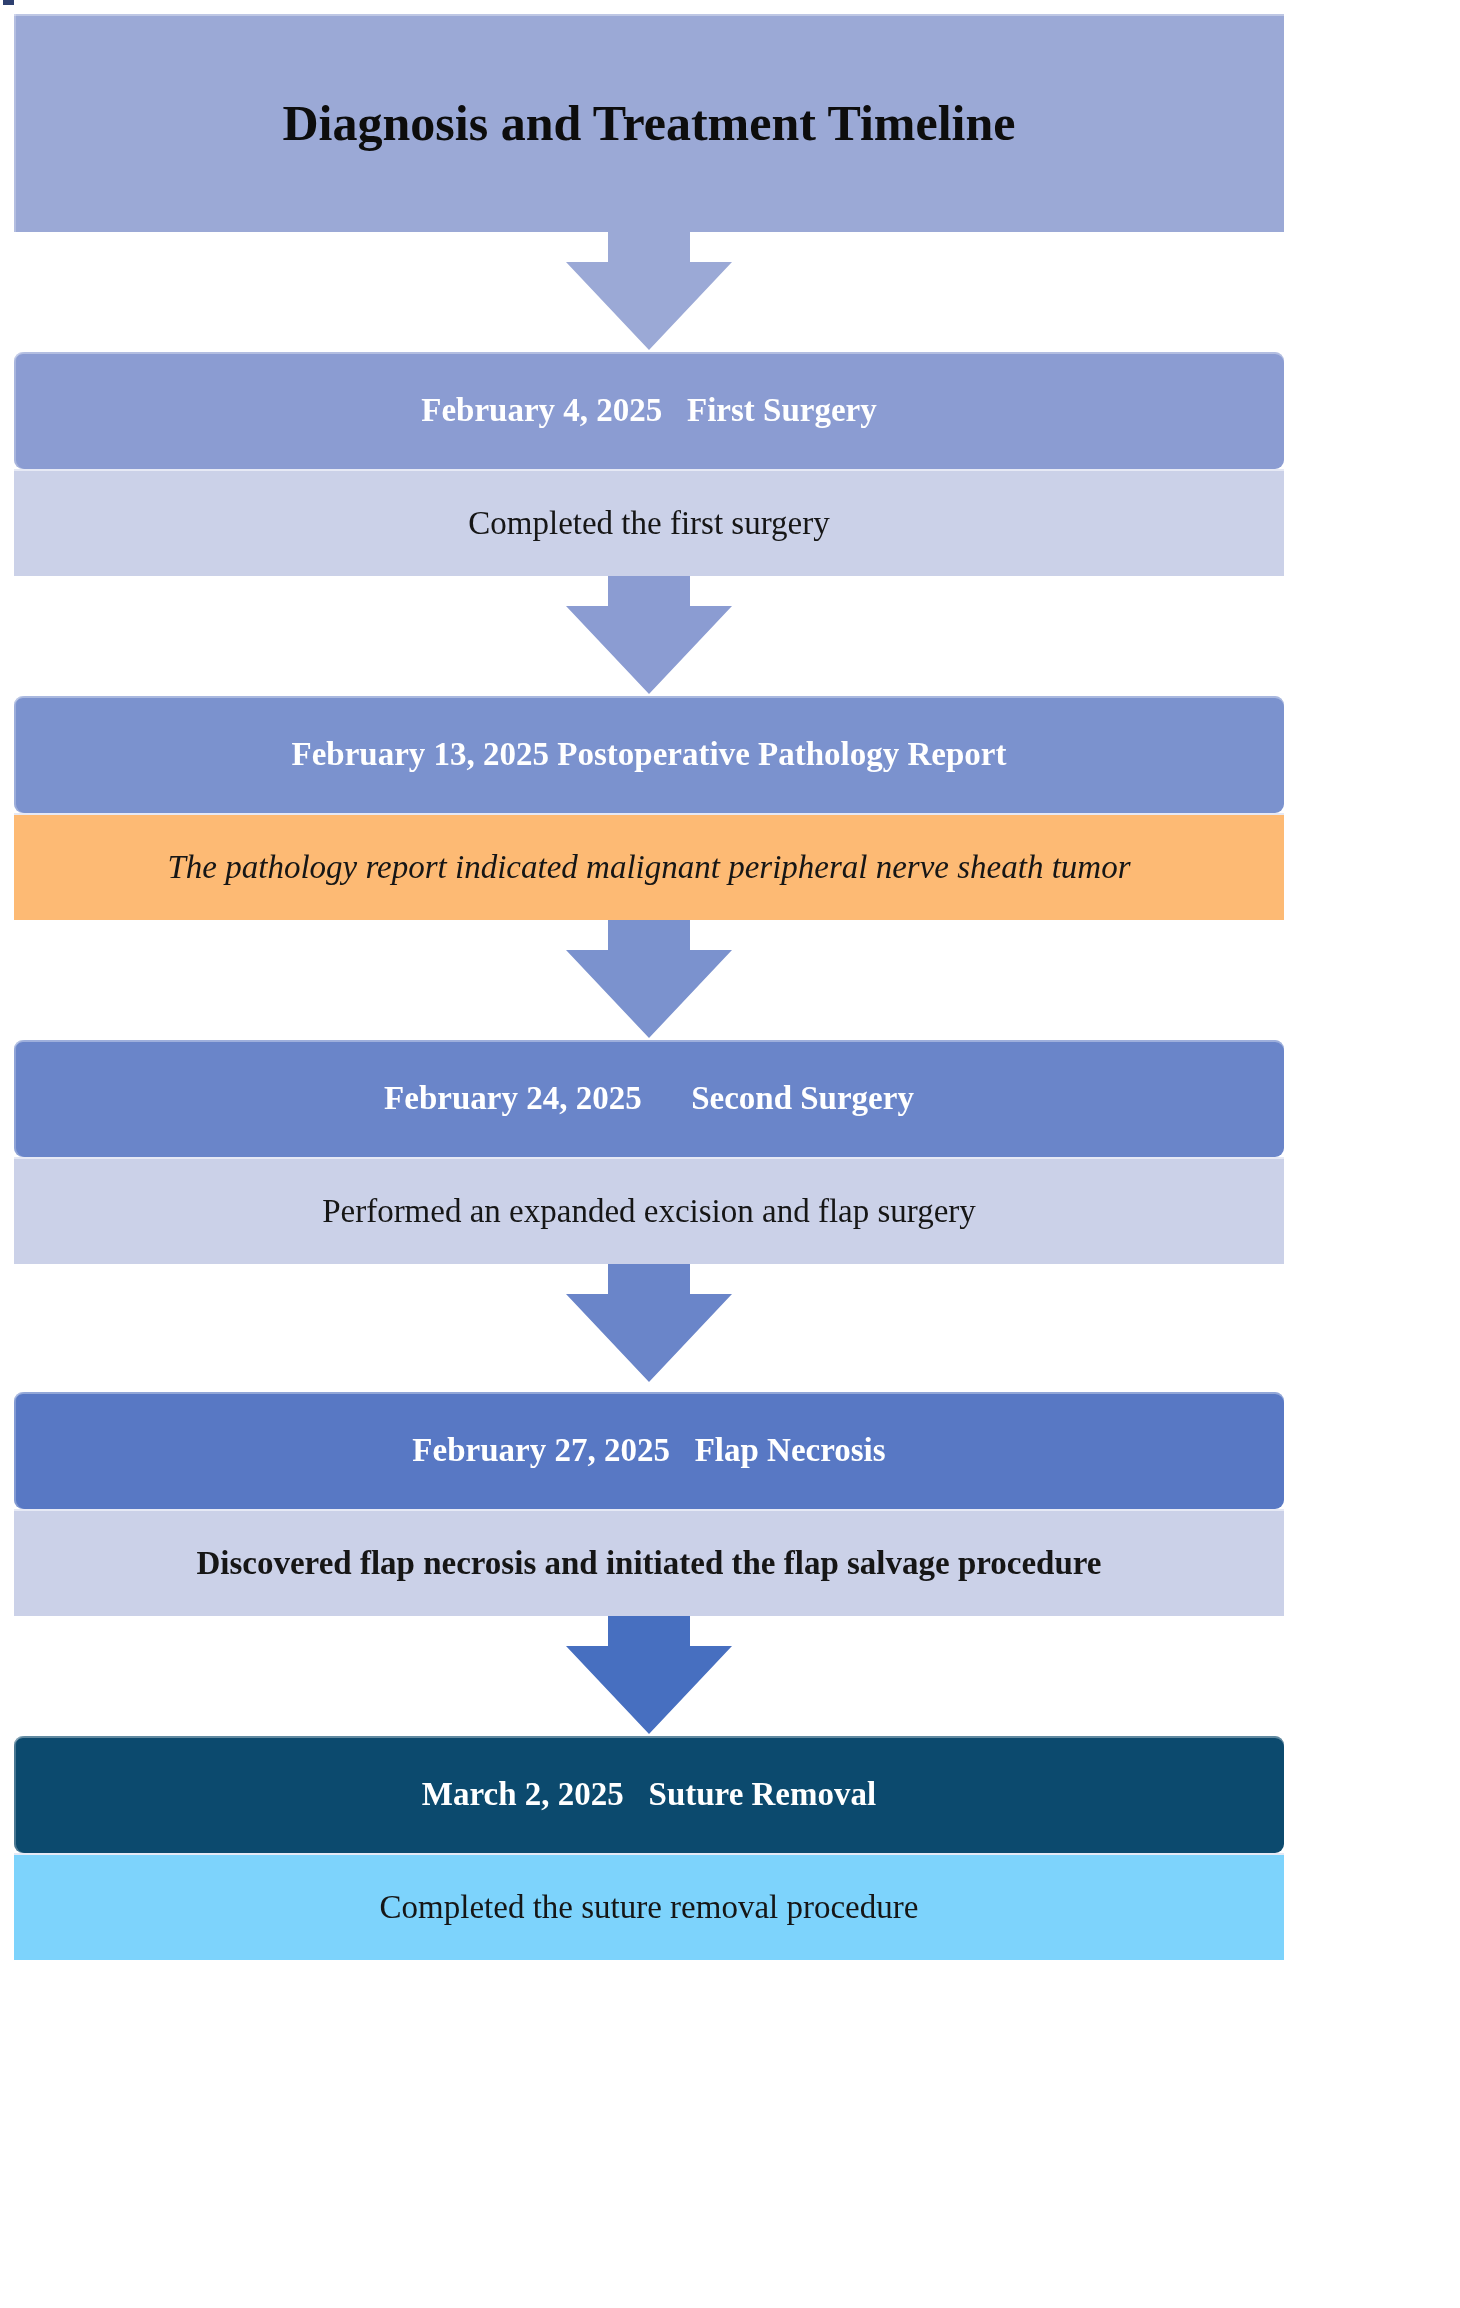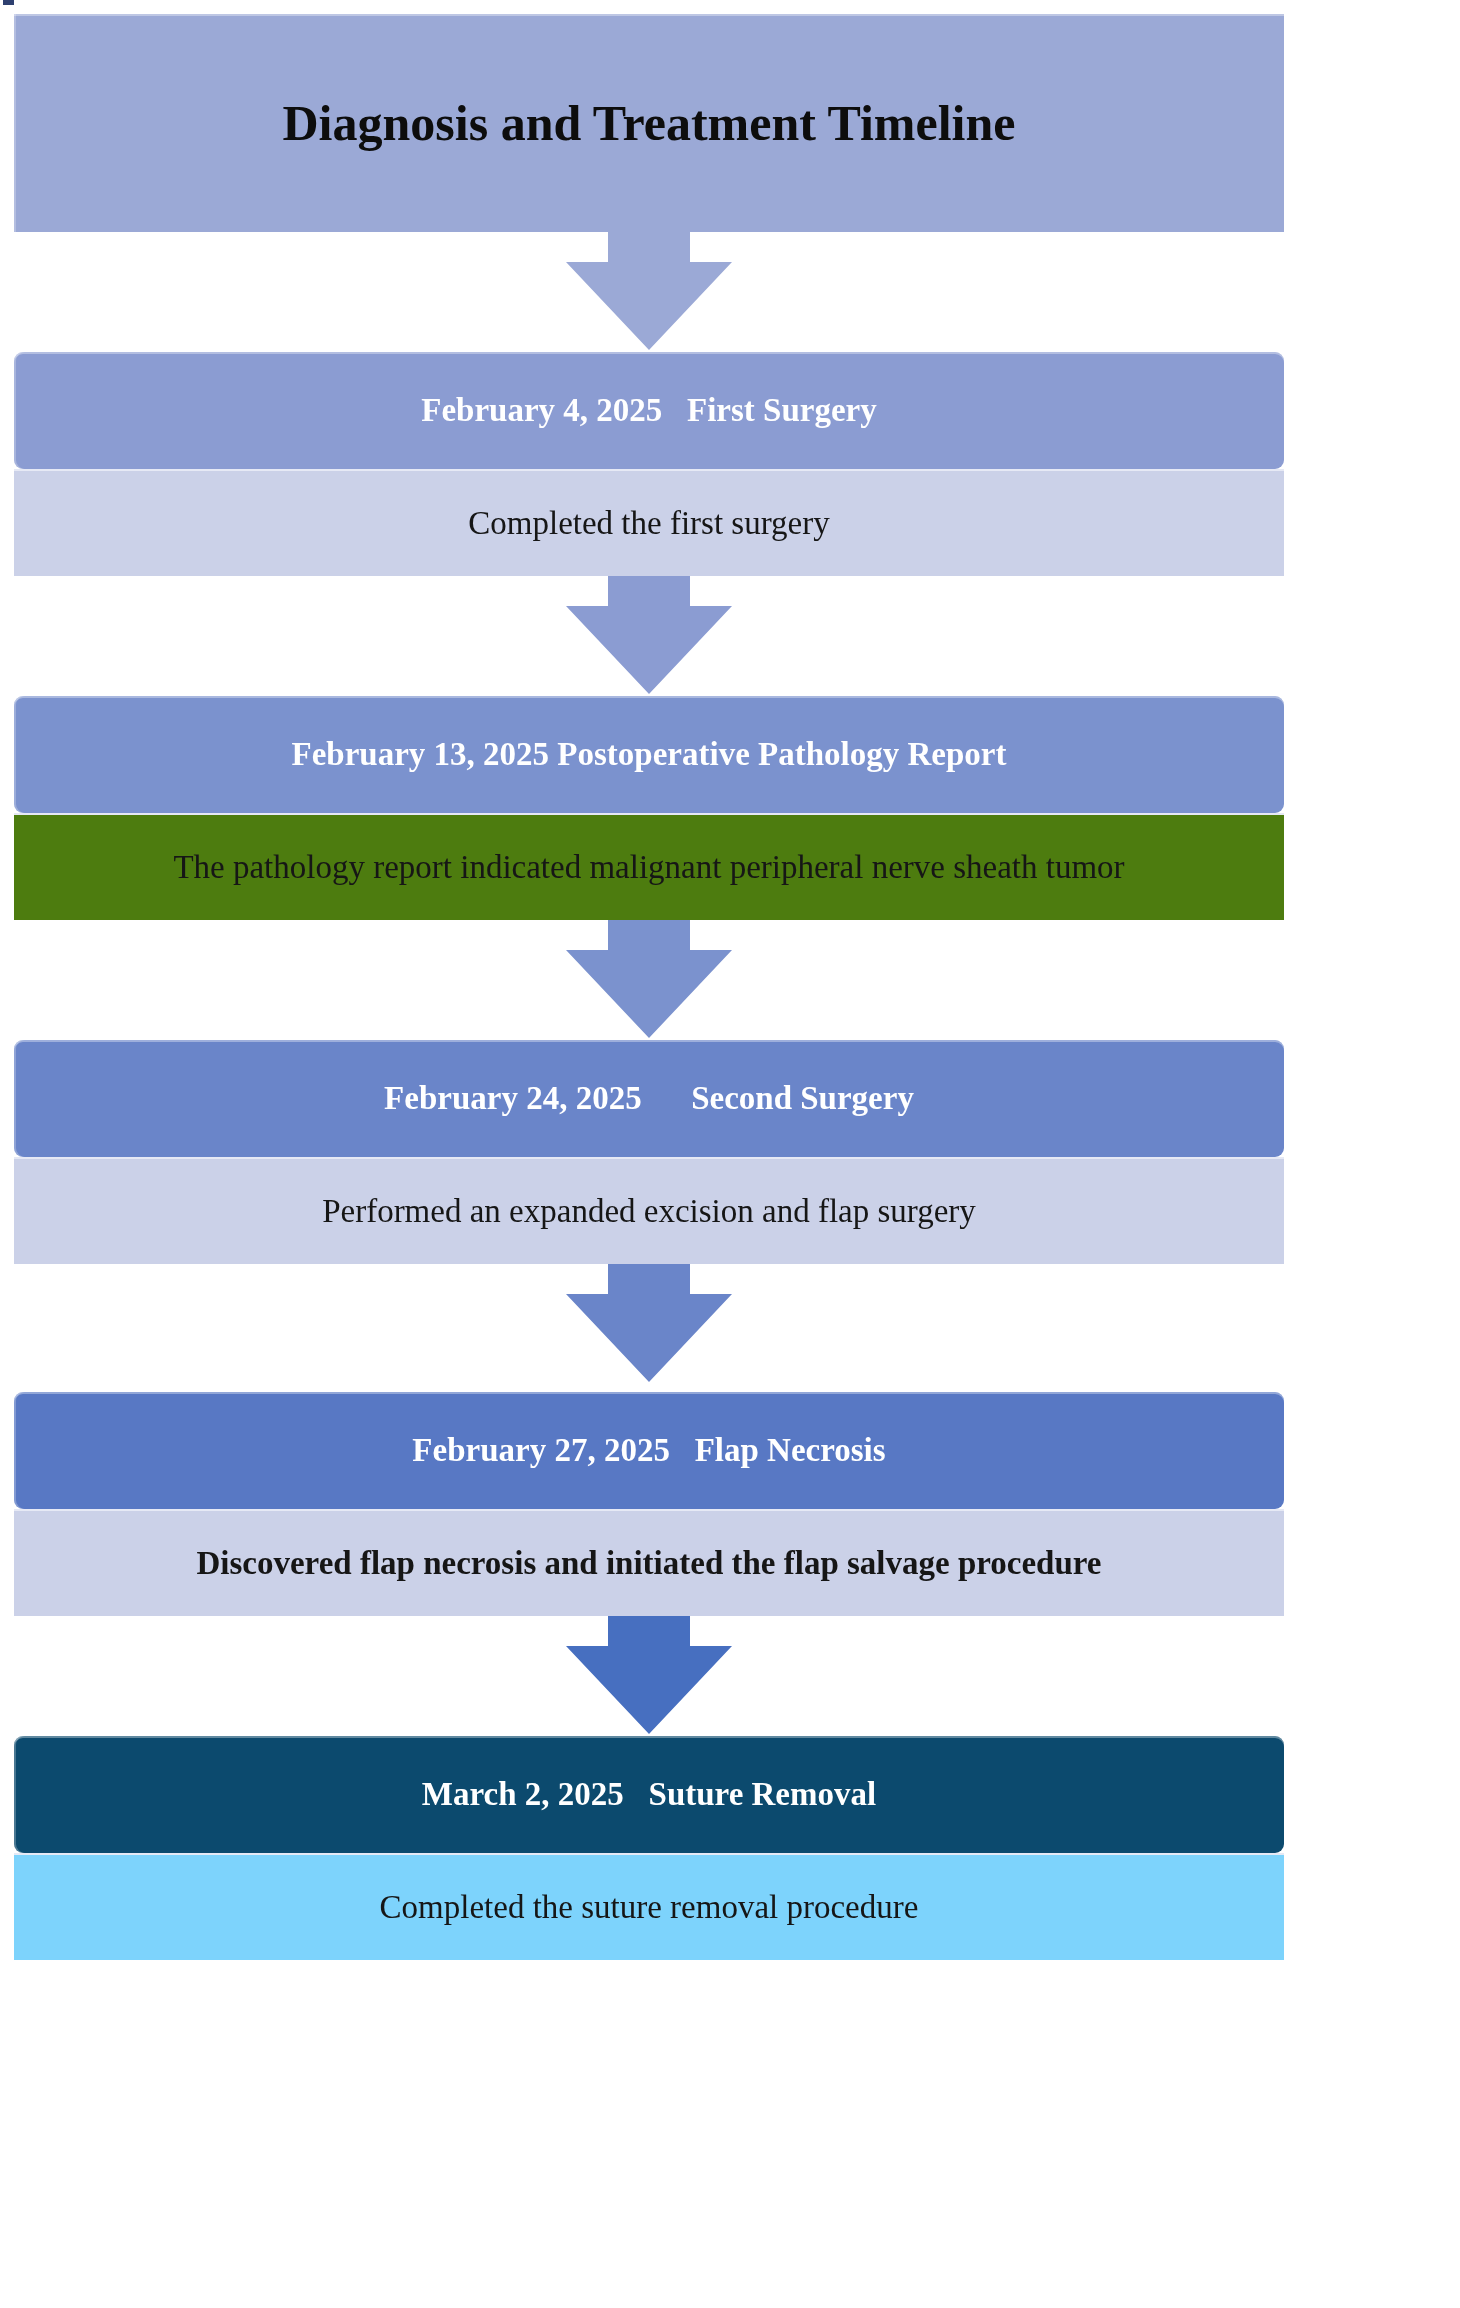--- a/index.html
+++ b/index.html
@@ -74,21 +74,21 @@
 
   <div>
     <div class="arrow-row">
       <svg width="166" height="118" viewBox="0 0 166 118">
         <polygon points="42,0 124,0 124,30 166,30 83,118 0,30 42,30" fill="#8B9CD2"></polygon>
       </svg>
     </div>
     <div class="step-header" style="background-color: rgb(123, 146, 206);">
       <span>February 13, 2025 Postoperative Pathology Report</span>
     </div>
-    <div class="step-detail" style="background-color: #4d7c0f;">
+    <div class="step-detail" style="background-color: #fdba74; font-style: italic;">
       <span style="font-weight: normal;">The pathology report indicated malignant peripheral nerve sheath tumor</span>
     </div>
   </div>
 
   <div>
     <div class="arrow-row">
       <svg width="166" height="118" viewBox="0 0 166 118">
         <polygon points="42,0 124,0 124,30 166,30 83,118 0,30 42,30" fill="#7B92CE"></polygon>
       </svg>
     </div>

